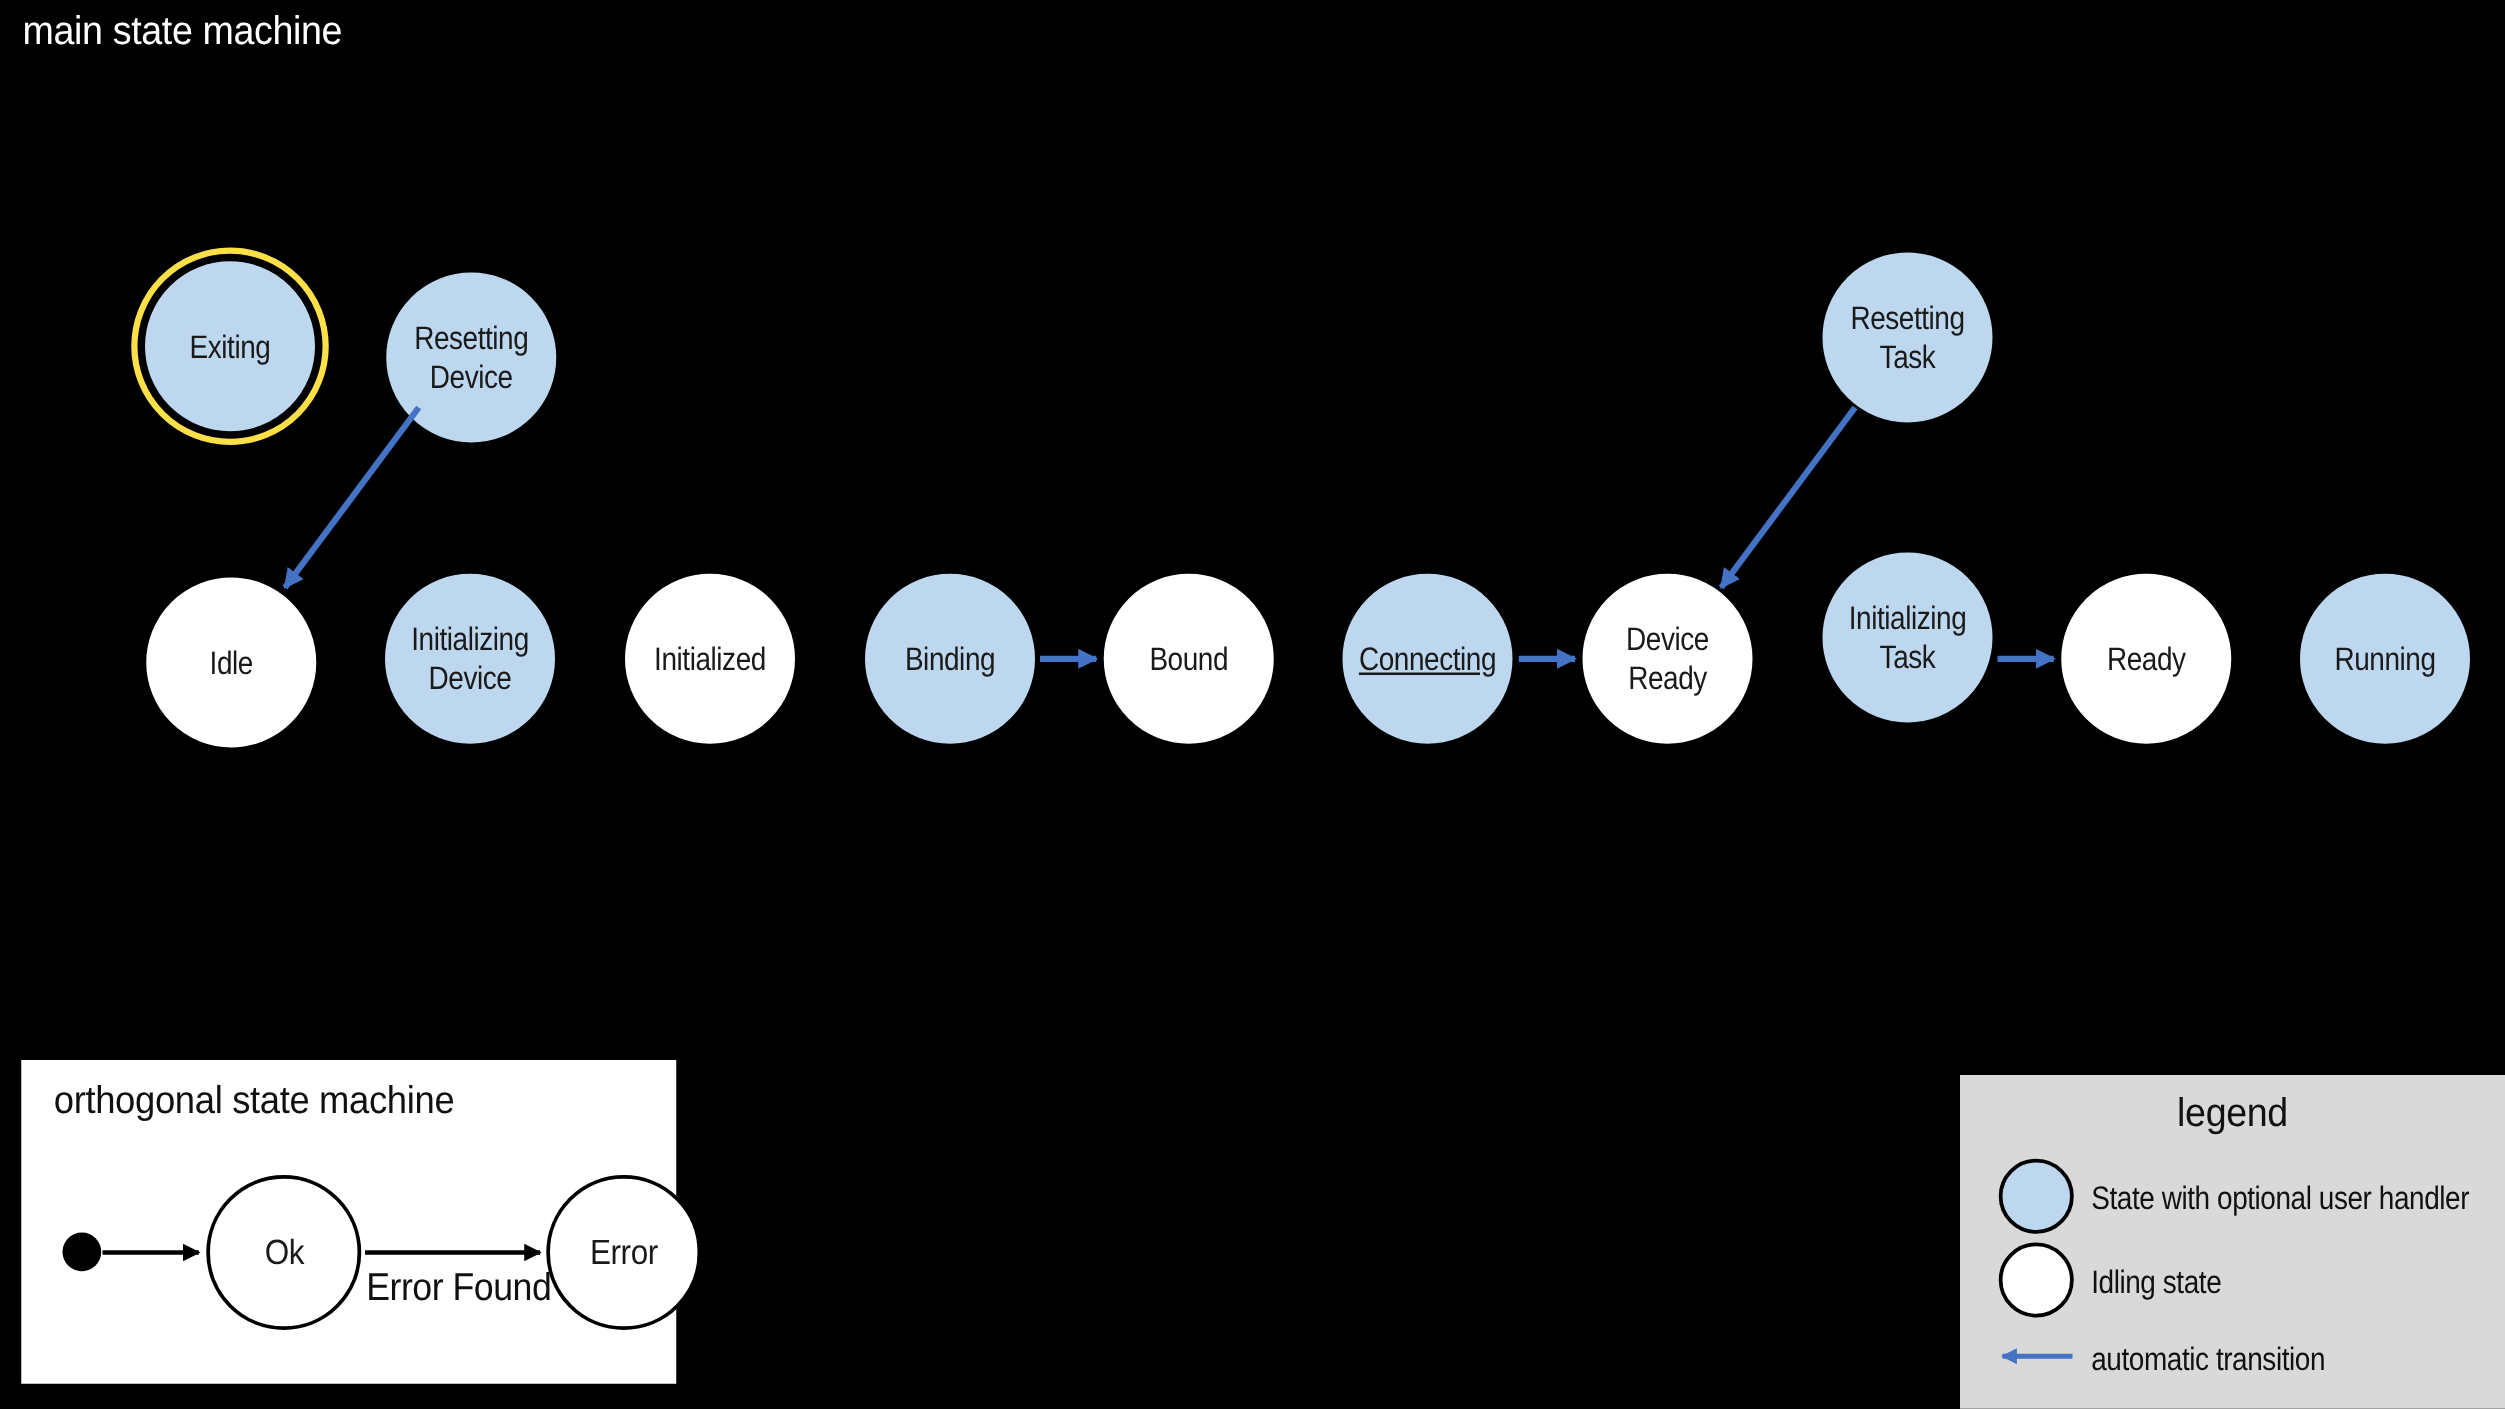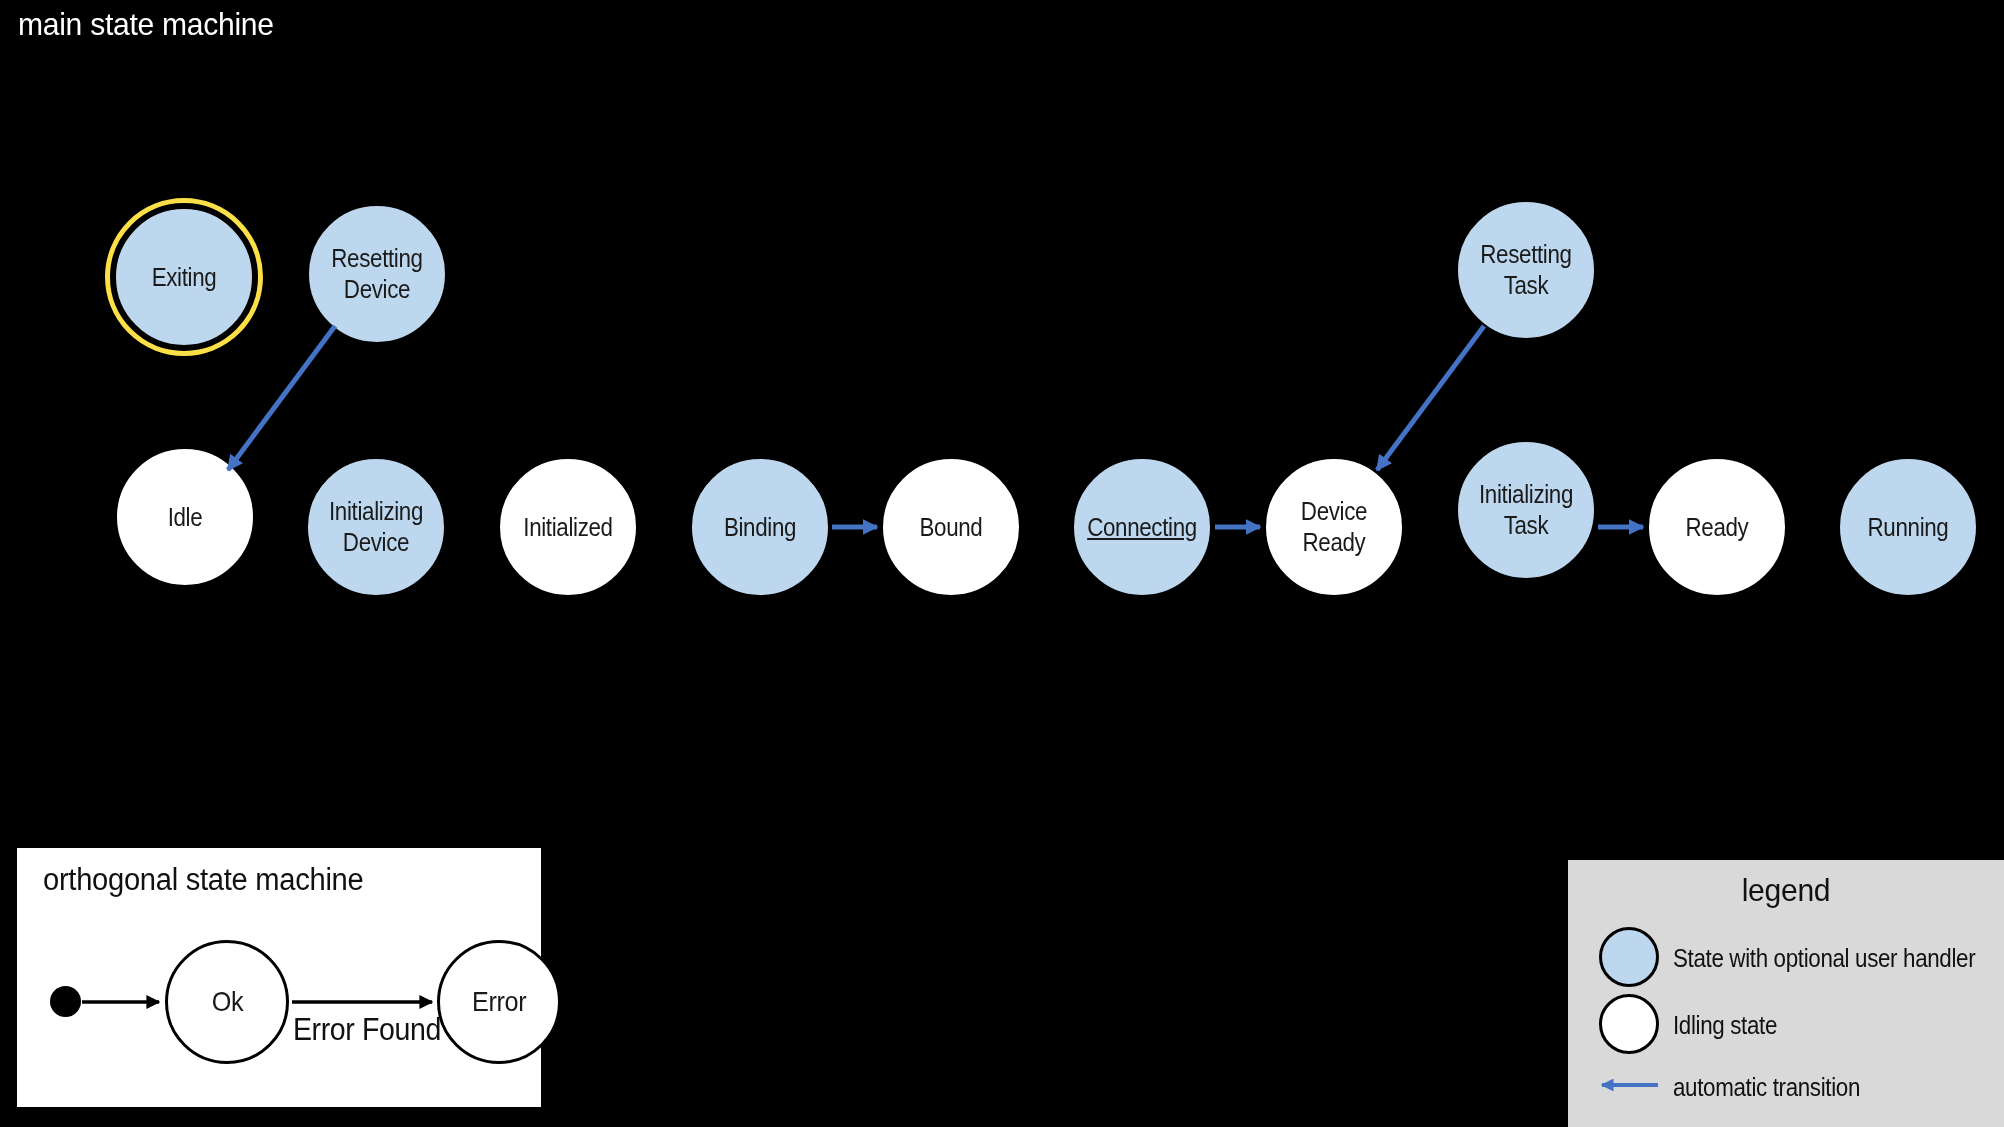--- a/index.html
+++ b/index.html
@@ -181,29 +181,29 @@
 <body>
 
 <div class="diagram-title" style="left:18px; top:6px;">main state machine</div>
 
 <div class="final-ring" style="left:105px; top:198px;">
   <div class="state handler">
     <span class="lbl">Exiting</span>
   </div>
 </div>
 
-<div class="state handler" style="left:307px; top:204px;">
+<div class="state handler" style="left:307px; top:216px;">
   <span class="lbl">Resetting Device</span>
 </div>
 
 <div class="state handler" style="left:1456px; top:200px;">
   <span class="lbl">Resetting Task</span>
 </div>
 
-<div class="state idling" style="left:115px; top:447px;align-items:center;">
+<div class="state idling" style="left:115px; top:460px;align-items:center;">
   <span class="lbl">Idle</span>
 </div>
 
 <div class="state handler" style="left:306px; top:457px;">
   <span class="lbl">Initializing Device</span>
 </div>
 
 <div class="state idling" style="left:498px; top:457px;">
   <span class="lbl">Initialized</span>
 </div>

